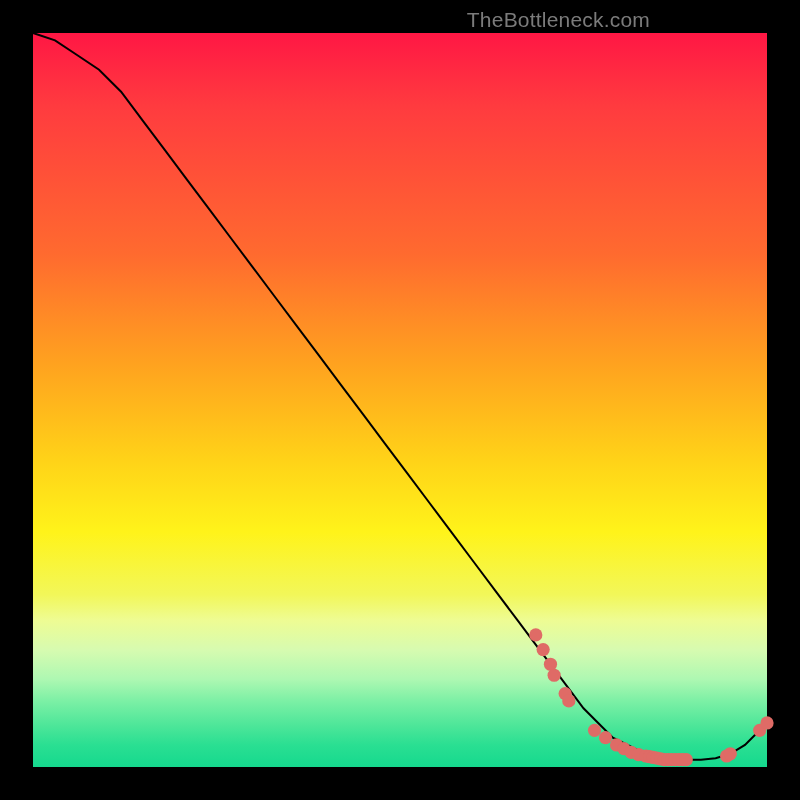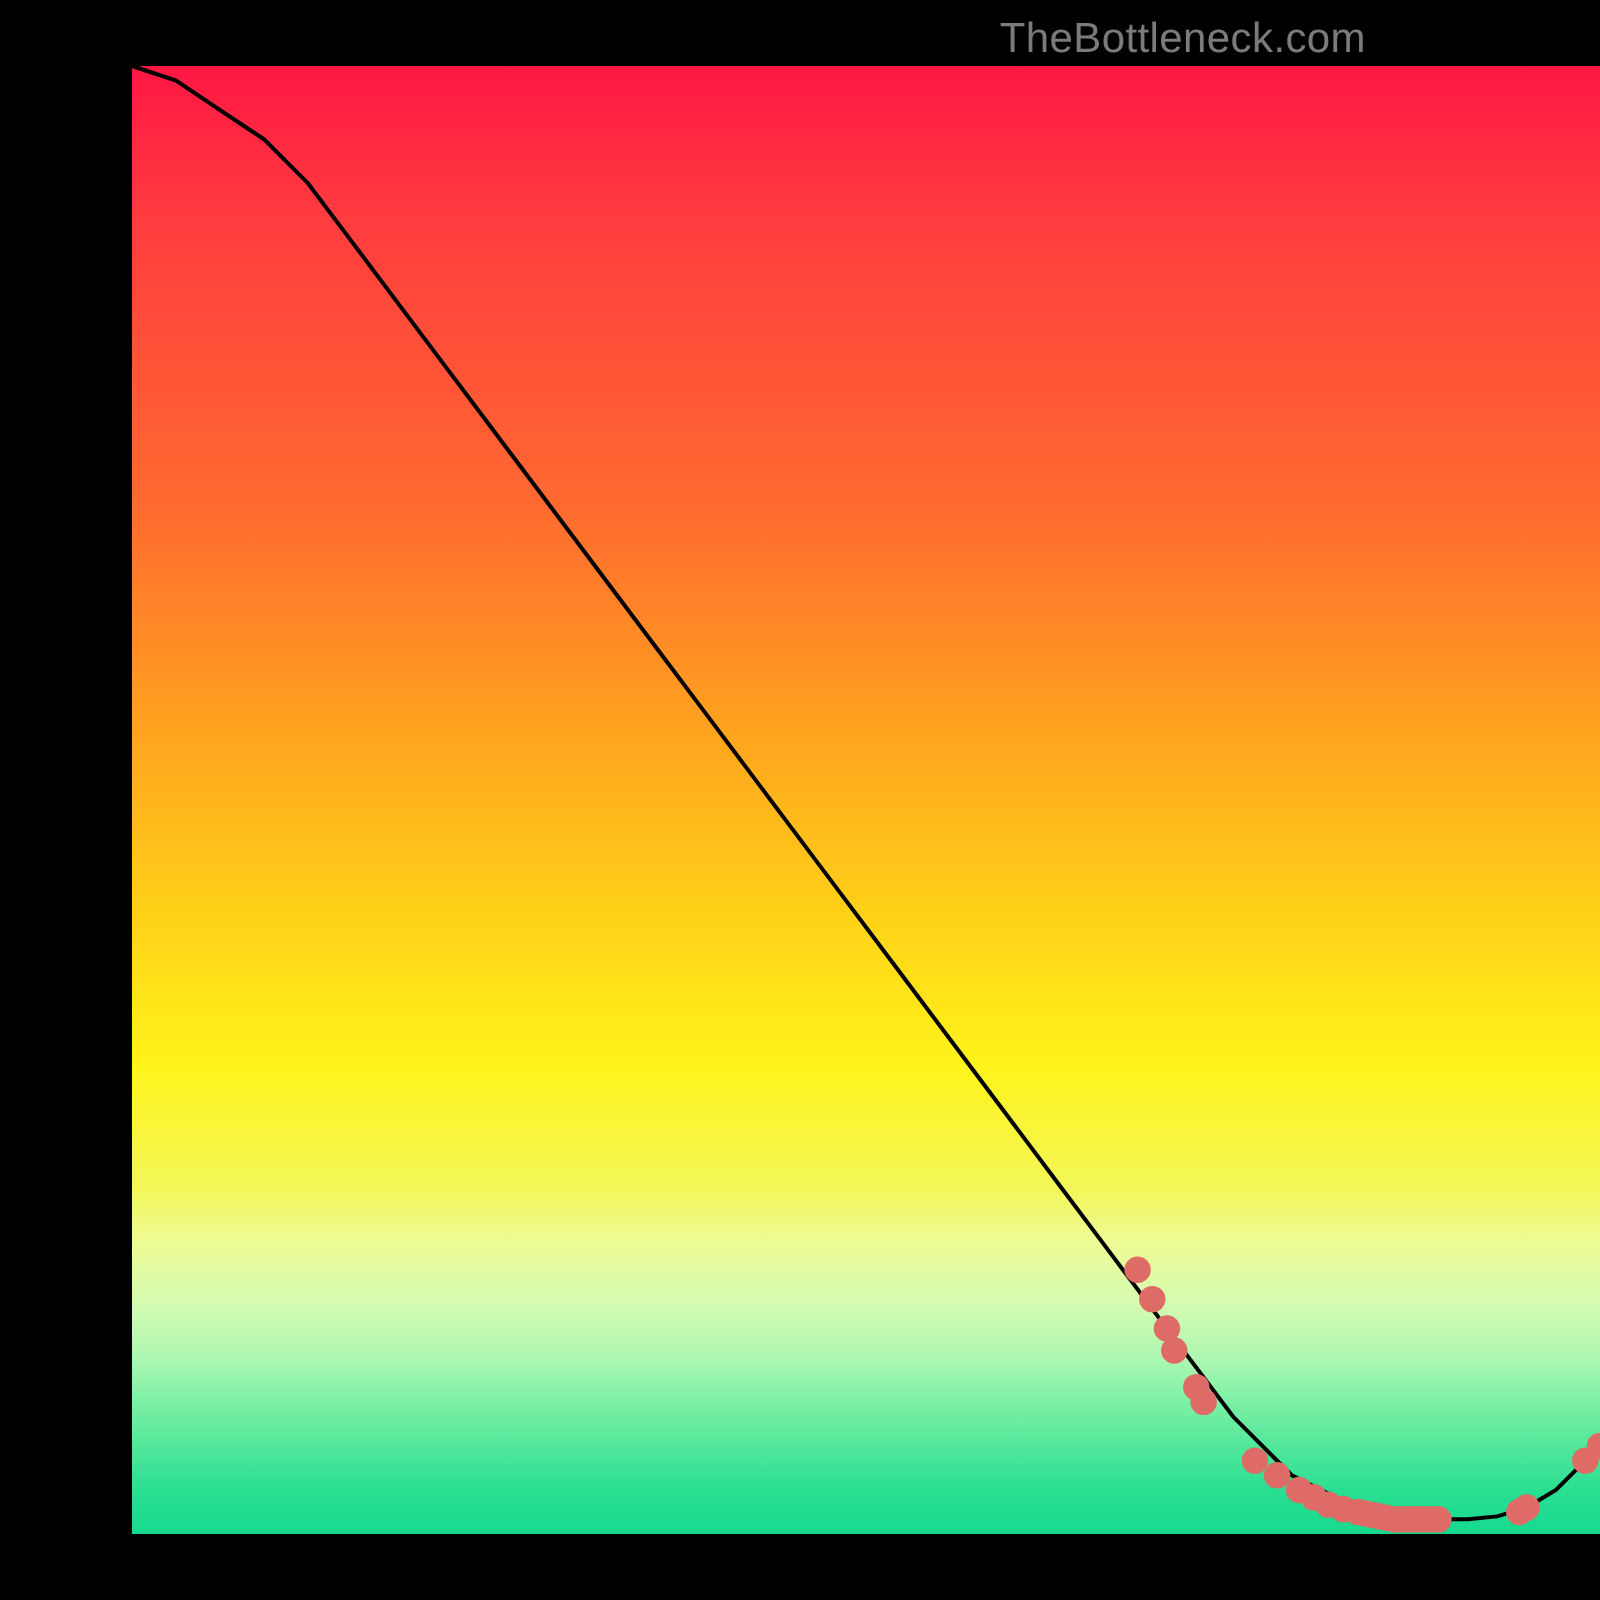--- a/index.html
+++ b/index.html
@@ -9,21 +9,20 @@
     height: 800px;
     background: #000;
     font-family: Arial, Helvetica, sans-serif;
     overflow: hidden;
   }
   .outer {
     position: relative;
     width: 684px;
     height: 800px;
     background: #000;
-    margin-left: 33px;
   }
   .plot {
     position: absolute;
     left: 33px;
     top: 33px;
     width: 734px;
     height: 734px;
     
     background: linear-gradient(
       to bottom,

